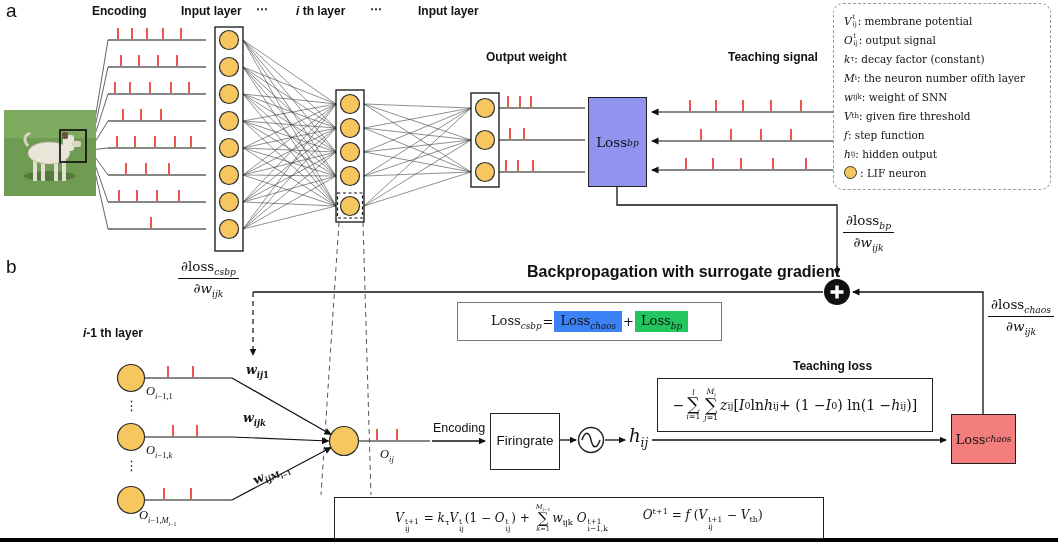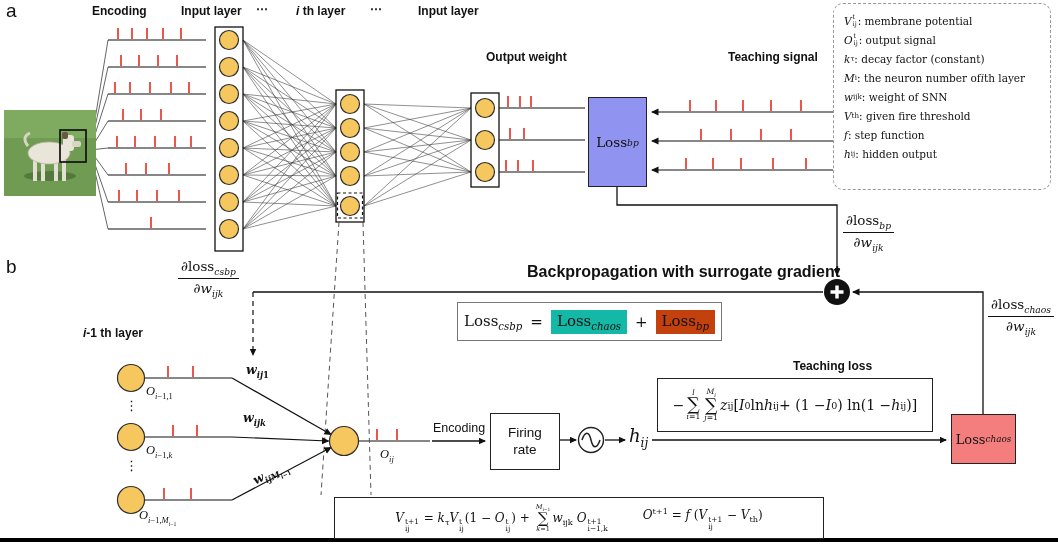--- a/index.html
+++ b/index.html
@@ -16,37 +16,37 @@
       vertical-align:-0.35em;font-size:0.62em;margin:0 1px}
   .bigop{display:inline-flex;flex-direction:column;align-items:center;margin:0 2px;vertical-align:middle}
   .bigop .lim{font-size:0.55em;line-height:1}
   .bigop .op{font-size:1.25em;line-height:0.9;font-style:normal}
   .frac{display:inline-flex;flex-direction:column;align-items:center;position:absolute;z-index:2;
         font-family:"DejaVu Serif",serif;font-size:13.5px;line-height:1.2;white-space:nowrap}
   .frac .num{border-bottom:1.3px solid #111;padding:0 3px 1px}
   .frac .den{padding-top:1px}
   .box{position:absolute;z-index:2;border:1.2px solid #222;background:#fff;
        display:flex;align-items:center;justify-content:center}
-  .eqbox{gap:8px;font-size:15px;border-color:#777}
+  .eqbox{gap:1px;font-size:13px;border-color:#777}
   .chip{padding:2px 6px;color:#111}
-  .chip-red{background:#14b8a6}
-  .chip-blue{background:#c2410c}
+  .chip-red{background:#3b82f6}
+  .chip-blue{background:#22c55e}
   .lossbox-bp{background:#9094F0;font-size:13.5px}
   .lossbox-chaos{background:#F47E7E;font-size:13px}
   .legend{position:absolute;z-index:2;left:833px;top:3px;width:218px;height:187px;background:#fff;
           border:1.6px dashed #999;border-radius:10px;padding:7px 10px;box-sizing:border-box;
           font-family:"DejaVu Serif",serif;font-size:10.5px}
   .lg-row{display:flex;align-items:center;height:19px;white-space:nowrap}
   .lif-dot{width:11px;height:11px;border-radius:50%;background:#F7C75F;border:1.3px solid #333;
            display:inline-block;margin-right:3px;flex:0 0 auto}
   .title{font-weight:bold;font-size:16px;text-align:right;white-space:nowrap}
   .nlabel{font-family:Liberation Serif, serif;font-size:12.5px;white-space:nowrap}
   .wlabel{font-family:"DejaVu Serif",serif;font-size:12.5px;font-weight:bold;white-space:nowrap}
   .vdots{font-family:"DejaVu Serif",serif;font-size:13px}
-  .frbox{flex-direction:column;font-size:13.5px;line-height:1.25}
+  .frbox{flex-direction:row;font-size:13.5px;line-height:1.25}
   .chformula{font-size:14px;white-space:nowrap}
   .membox{gap:34px;font-size:12px;white-space:nowrap}
 </style>
 </head>
 <body>
 
 <div class="canvas">
 
   <svg class="layer" width="1058" height="544">
     <defs>
@@ -326,20 +326,24 @@
     <div class="lg-row"><i>O</i><span class="ss">
           <span>t</span>
           <span>ij</span>
         </span>: output signal</div>
     <div class="lg-row"><i>k</i><sub>τ</sub>: decay factor (constant)</div>
     <div class="lg-row"><i>M</i><sub>i</sub>: the neuron number of <i>i</i> th layer</div>
     <div class="lg-row"><i>w</i><sub>ijk</sub>: weight of SNN</div>
     <div class="lg-row"><i>V</i><sub>th</sub>: given fire threshold</div>
     <div class="lg-row"><i>f</i>: step function</div>
     <div class="lg-row"><i>h</i><sub>ij</sub>: hidden output</div>
+    <div class="lg-row">
+      <span class="lif-dot"></span>
+      <span>: LIF neuron</span>
+    </div>
   </div>
 
   <div class="frac" style="left:843px;top:212px">
     <div class="num">∂loss<sub><i>bp</i></sub></div>
     <div class="den">∂<i>w</i><sub><i>ijk</i></sub></div>
   </div>
 
   <div class="abs panel-label" style="left:6px;top:256px">b</div>
   <div class="abs title" style="left:400px;top:263px;width:440px">Backpropagation with surrogate gradient</div>
 

